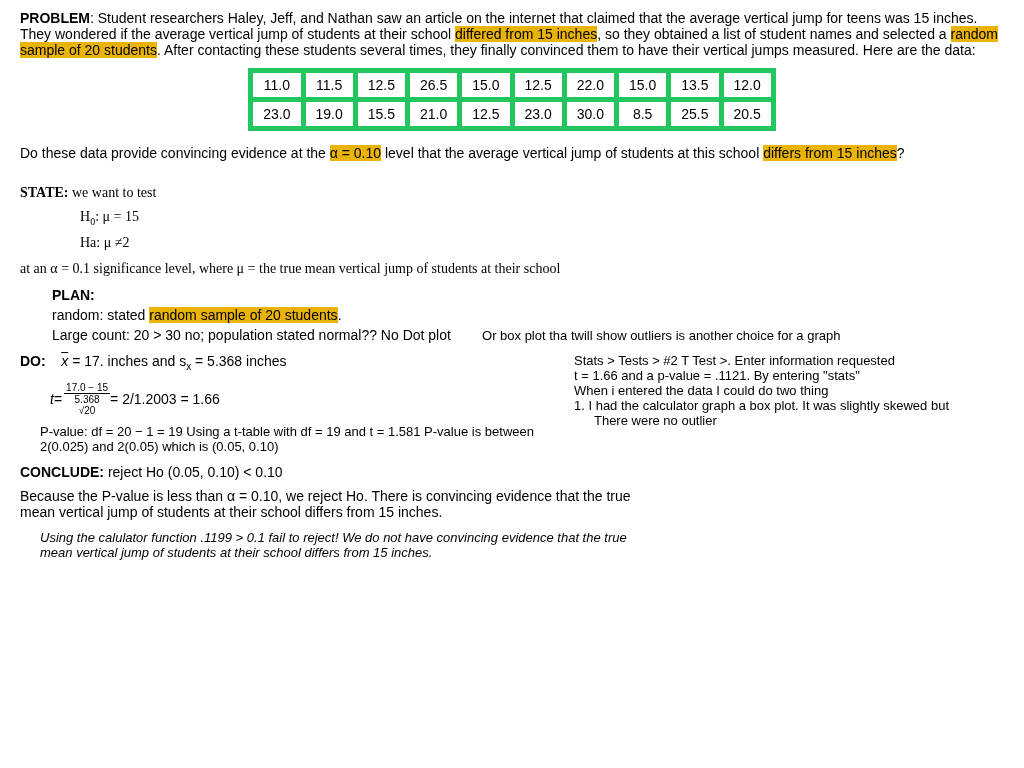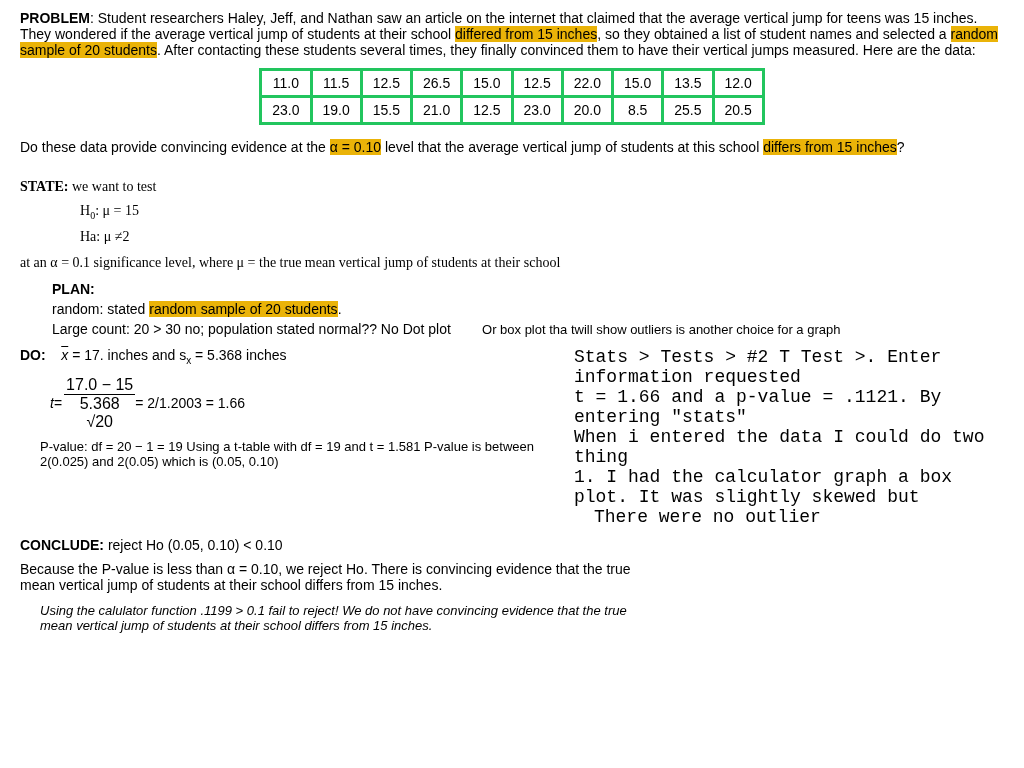--- a/index.html
+++ b/index.html
@@ -10,32 +10,32 @@
       color: #000;
       padding: 10px 20px;
     }
     .highlight-yellow { background-color: #eab308; }
     .bold { font-weight: bold; }
     table {
       border-collapse: collapse;
       margin: 10px auto;
     }
     table td {
-      border: 3px solid #22c55e;
+      border: 5px solid #22c55e;
       padding: 4px 10px;
       text-align: center;
       min-width: 48px;
     }
     .section { margin-bottom: 10px; }
     .indent2 { margin-left: 60px; }
     .fraction {
       display: inline-block;
       text-align: center;
       vertical-align: middle;
-      font-size: 16px;
+      font-size: 10px;
     }
     .fraction .numerator {
       display: block;
       border-bottom: 1px solid #000;
       padding: 0 2px;
     }
     .fraction .denominator {
       display: block;
       padding: 0 2px;
     }
@@ -70,21 +70,21 @@
         <td>13.5</td>
         <td>12.0</td>
       </tr>
       <tr>
         <td>23.0</td>
         <td>19.0</td>
         <td>15.5</td>
         <td>21.0</td>
         <td>12.5</td>
         <td>23.0</td>
-        <td>20.0</td>
+        <td>30.0</td>
         <td>8.5</td>
         <td>25.5</td>
         <td>20.5</td>
       </tr>
     </tbody>
       </table>
   </div>
 
   <div class="section" style="margin-top:14px;">
     <p>
@@ -132,21 +132,21 @@
               <span>√20</span>
             </span>
           </span>
           <span> = 2/1.2003   =   1.66</span>
         </div>
         <div style="margin-top:8px; margin-left:20px;">
           <p style="font-size:13px;">P-value:  df = 20 − 1 = 19   Using a t-table with df = 19 and t = 1.581  P-value is between</p>
           <p style="font-size:13px;">2(0.025) and 2(0.05)     which is   (0.05, 0.10)</p>
         </div>
       </div>
-      <div style="margin-left:40px; font-size:18px;font-family:Liberation Mono, monospace;">
+      <div style="margin-left:40px; font-size:13px;">
         <p>Stats &gt; Tests &gt; #2 T Test &gt;. Enter information requested</p>
         <p>t = 1.66 and a p-value = .1121. By entering "stats"</p>
         <p>When i entered the data I could do two thing</p>
         <p>1. I had the calculator graph a box plot.  It was slightly skewed but</p>
         <p style="margin-left:20px;">There were no outlier</p>
       </div>
     </div>
   </div>
 
   <div class="section" style="margin-top:10px;">

